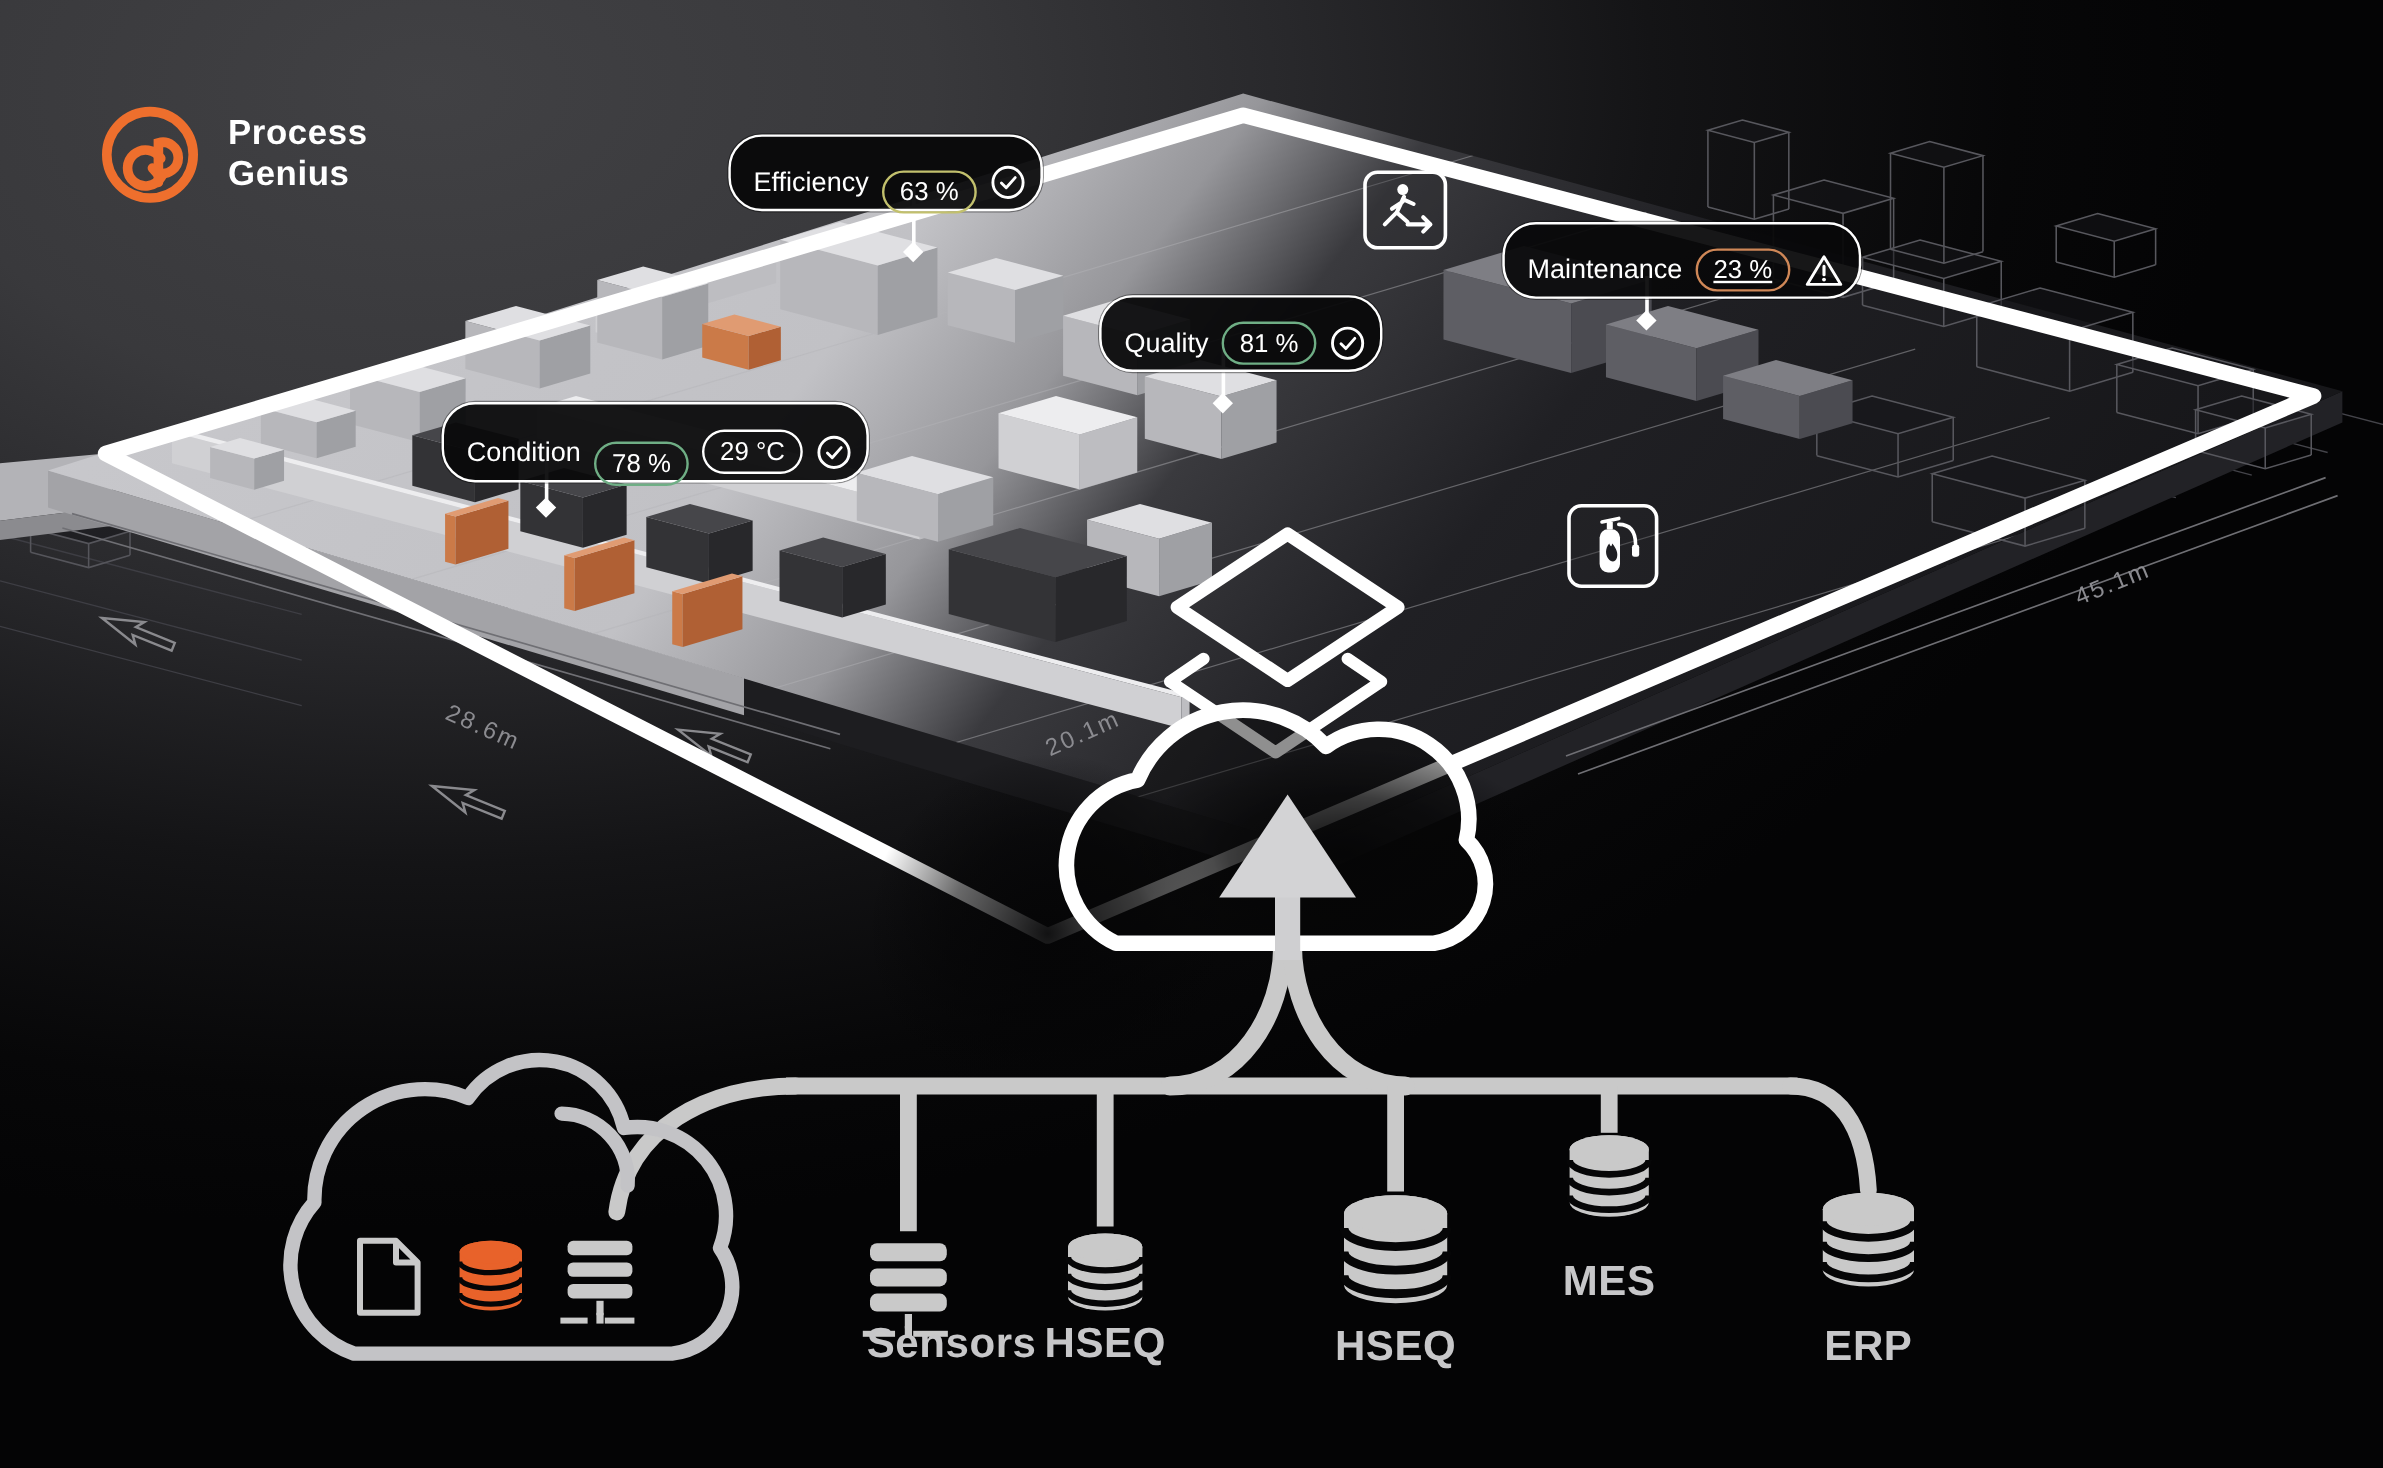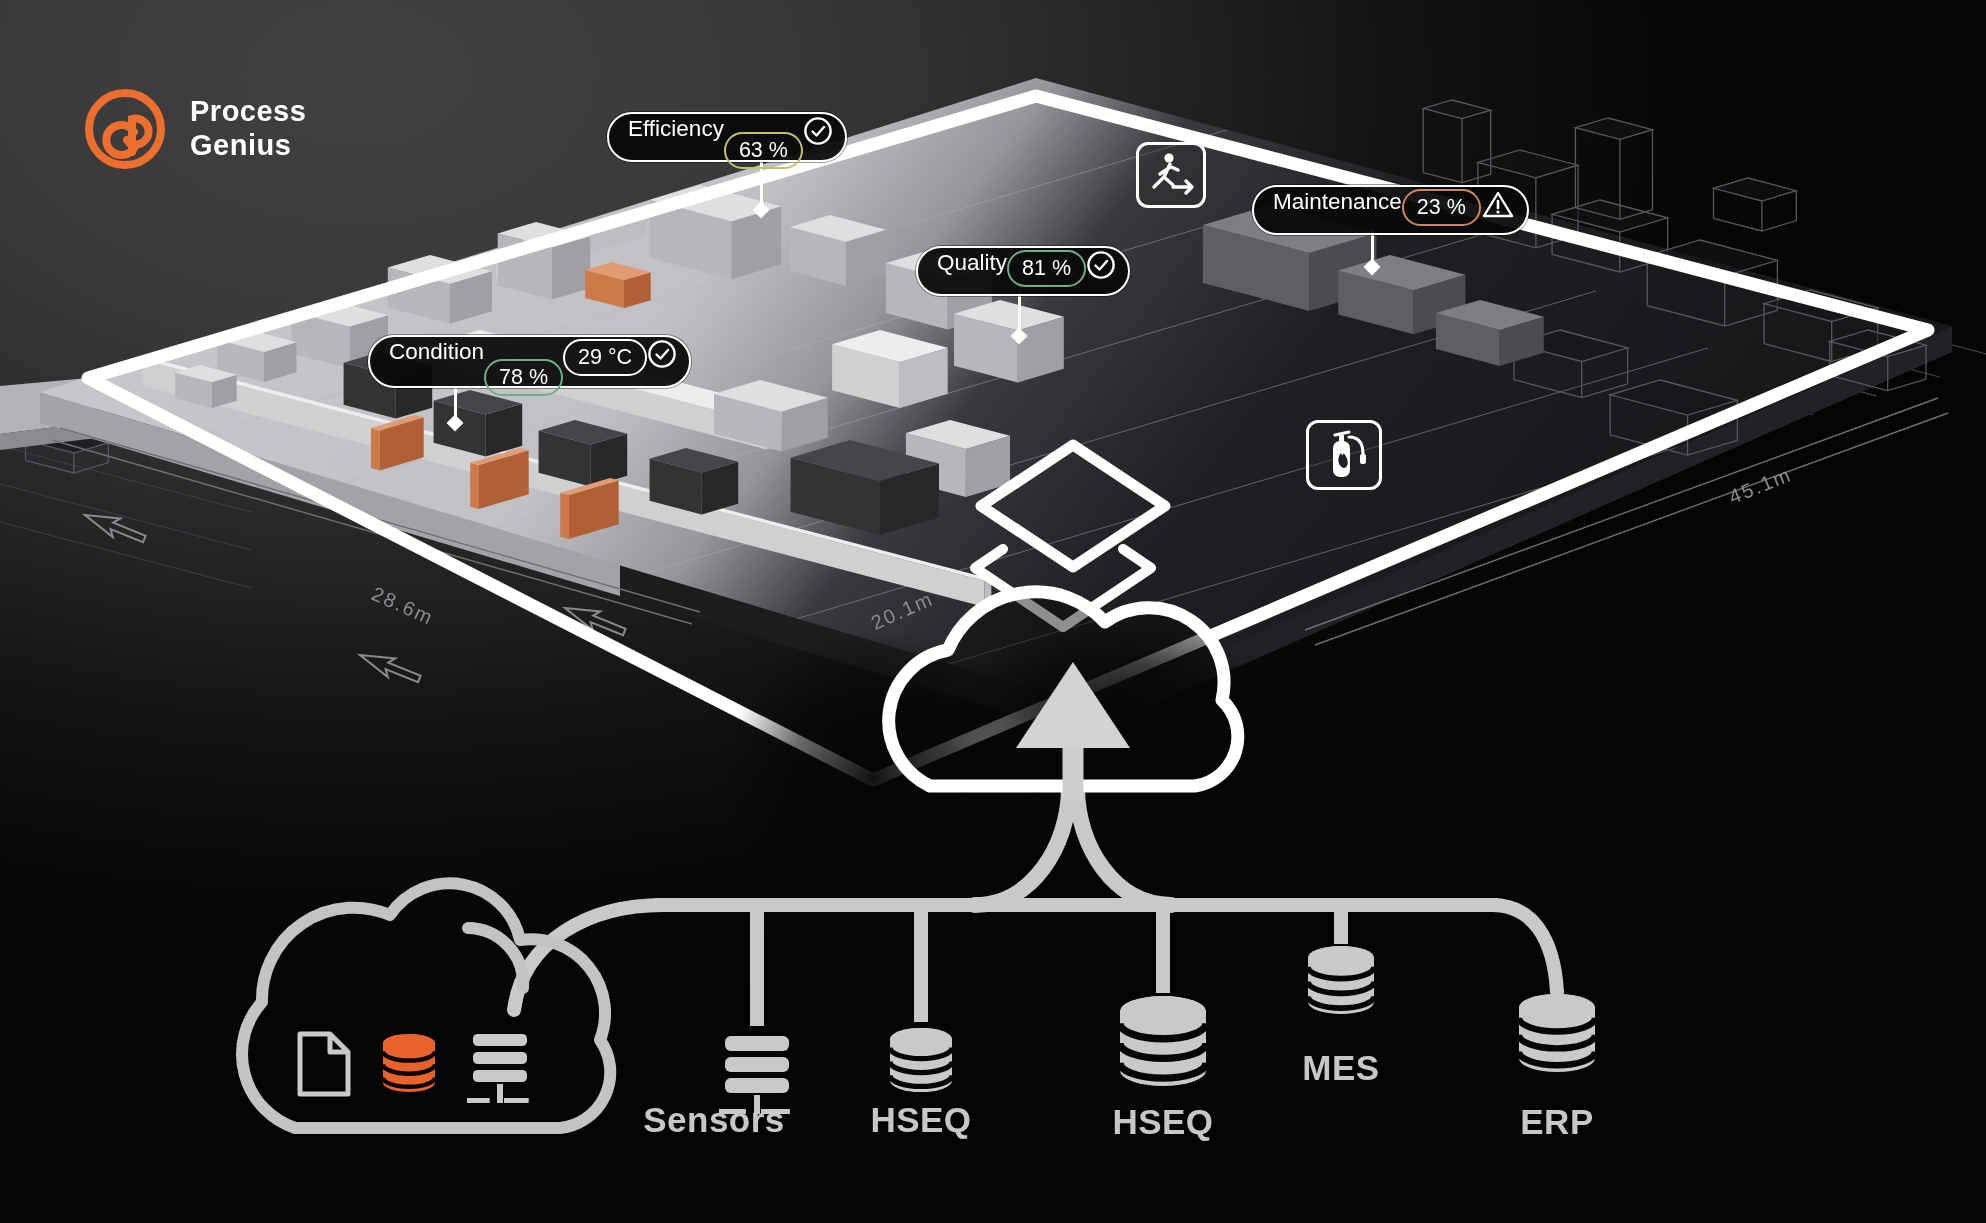--- a/index.html
+++ b/index.html
@@ -7,22 +7,22 @@
     position:relative;width:1986px;height:1223px;overflow:hidden;
     font-family:"Liberation Sans",sans-serif;
     background:
       radial-gradient(1500px 950px at 18% 6%, #414144 0%, #39393c 28%, #28282b 48%, #141416 68%, #070708 88%, #040405 100%);
   }
   svg{display:block}
   
   #logo{position:absolute;left:82px;top:86px;display:flex;align-items:flex-start;gap:22px;z-index:6}
   #logo .wordmark{color:#fff;font-weight:700;font-size:29px;line-height:34px;letter-spacing:.5px;padding-top:8px}
   
-  .pill{position:absolute;display:inline-flex;align-items:flex-start;height:44px;
-    padding:2px 12px 0 19px;background:rgba(9,9,10,.94);border:2px solid #fff;border-radius:28px;
+  .pill{position:absolute;display:inline-flex;align-items:center;gap:11px;height:44px;
+    padding:16px 12px 0 19px;background:rgba(9,9,10,.94);border:2px solid #fff;border-radius:28px;
     color:#fff;font-size:22.5px;white-space:nowrap;z-index:5;box-shadow:0 0 0 1px rgba(0,0,0,.4)}
   .pill .val{display:inline-block;padding:3px 13px;border:2px solid #fff;border-radius:19px;
     font-size:21.5px;line-height:1.25}
   .pill.cond{height:47px}
   .leader{position:absolute;width:2.5px;background:#fff;z-index:4}
   .marker{position:absolute;width:12px;height:12px;background:#fff;transform:rotate(45deg);z-index:4}
   
   .safeicon{position:absolute;border:3px solid #fff;border-radius:12px;
     background:rgba(40,40,44,.35);z-index:5;display:flex;align-items:center;justify-content:center}
   
@@ -364,21 +364,21 @@
     <svg width="30" height="30" viewBox="0 0 30 30">
       <circle cx="15" cy="15" r="12.6" fill="none" stroke="#fff" stroke-width="2.4"></circle>
       <path d="M 9.5 15.5 L 13.5 19.5 L 21 11" fill="none" stroke="#fff" stroke-width="2.4" stroke-linecap="round" stroke-linejoin="round"></path>
     </svg>
   </div>
   <div class="leader" style="left:1018px;top:291px;height:42px"></div>
   <div class="marker" style="left:1013px;top:330px"></div>
 
   <div class="pill" style="left:1252px;top:185px">
     <span>Maintenance</span>
-    <span class="val" style="border-color: rgb(207, 135, 87);">23 %</span>
+    <span class="val" style="border-color: rgb(207, 135, 87); text-decoration: underline;">23 %</span>
     <svg width="34" height="31" viewBox="0 0 34 31">
       <path d="M 17 4 L 31 27 L 3 27 Z" fill="none" stroke="#fff" stroke-width="2.4" stroke-linejoin="round"></path>
       <line x1="17" y1="12" x2="17" y2="19" stroke="#fff" stroke-width="2.6" stroke-linecap="round"></line>
       <circle cx="17" cy="23" r="1.6" fill="#fff"></circle>
     </svg>
   </div>
   <div class="leader" style="left:1371px;top:230px;height:34px"></div>
   <div class="marker" style="left:1366px;top:261px"></div>
 
   <div class="pill cond" style="left:368px;top:335px">
@@ -405,19 +405,19 @@
     <svg width="62" height="56" viewBox="0 0 62 56">
       <rect x="20" y="14" width="17" height="36" rx="7" fill="#fff"></rect>
       <rect x="26" y="8" width="5" height="6" fill="#fff"></rect>
       <path d="M 22 8 L 36 5" stroke="#fff" stroke-width="3" stroke-linecap="round"></path>
       <path d="M 36 10 C 47 10 50 18 50 27" stroke="#fff" stroke-width="3" fill="none" stroke-linecap="round"></path>
       <rect x="47" y="27" width="6" height="10" rx="2" fill="#fff"></rect>
       <path d="M 28 26 C 24.5 30 24.5 36 28 39.5 C 30.5 42 33.5 41 34.5 37.5 C 35.5 34.5 34 30 30.5 26 C 30 28.5 29.5 29.5 28 26 Z" fill="#202024"></path>
     </svg>
   </div>
 
-  <div class="srclabel" style="left:714px;top:1100px">Sensors</div>
+  <div class="srclabel" style="left:793px;top:1100px">Sensors</div>
   <div class="srclabel" style="left:921px;top:1100px">HSEQ</div>
   <div class="srclabel" style="left:1163px;top:1102px">HSEQ</div>
   <div class="srclabel" style="left:1341px;top:1048px">MES</div>
   <div class="srclabel" style="left:1557px;top:1102px">ERP</div>
 
 </div>
 
 </body></html>

